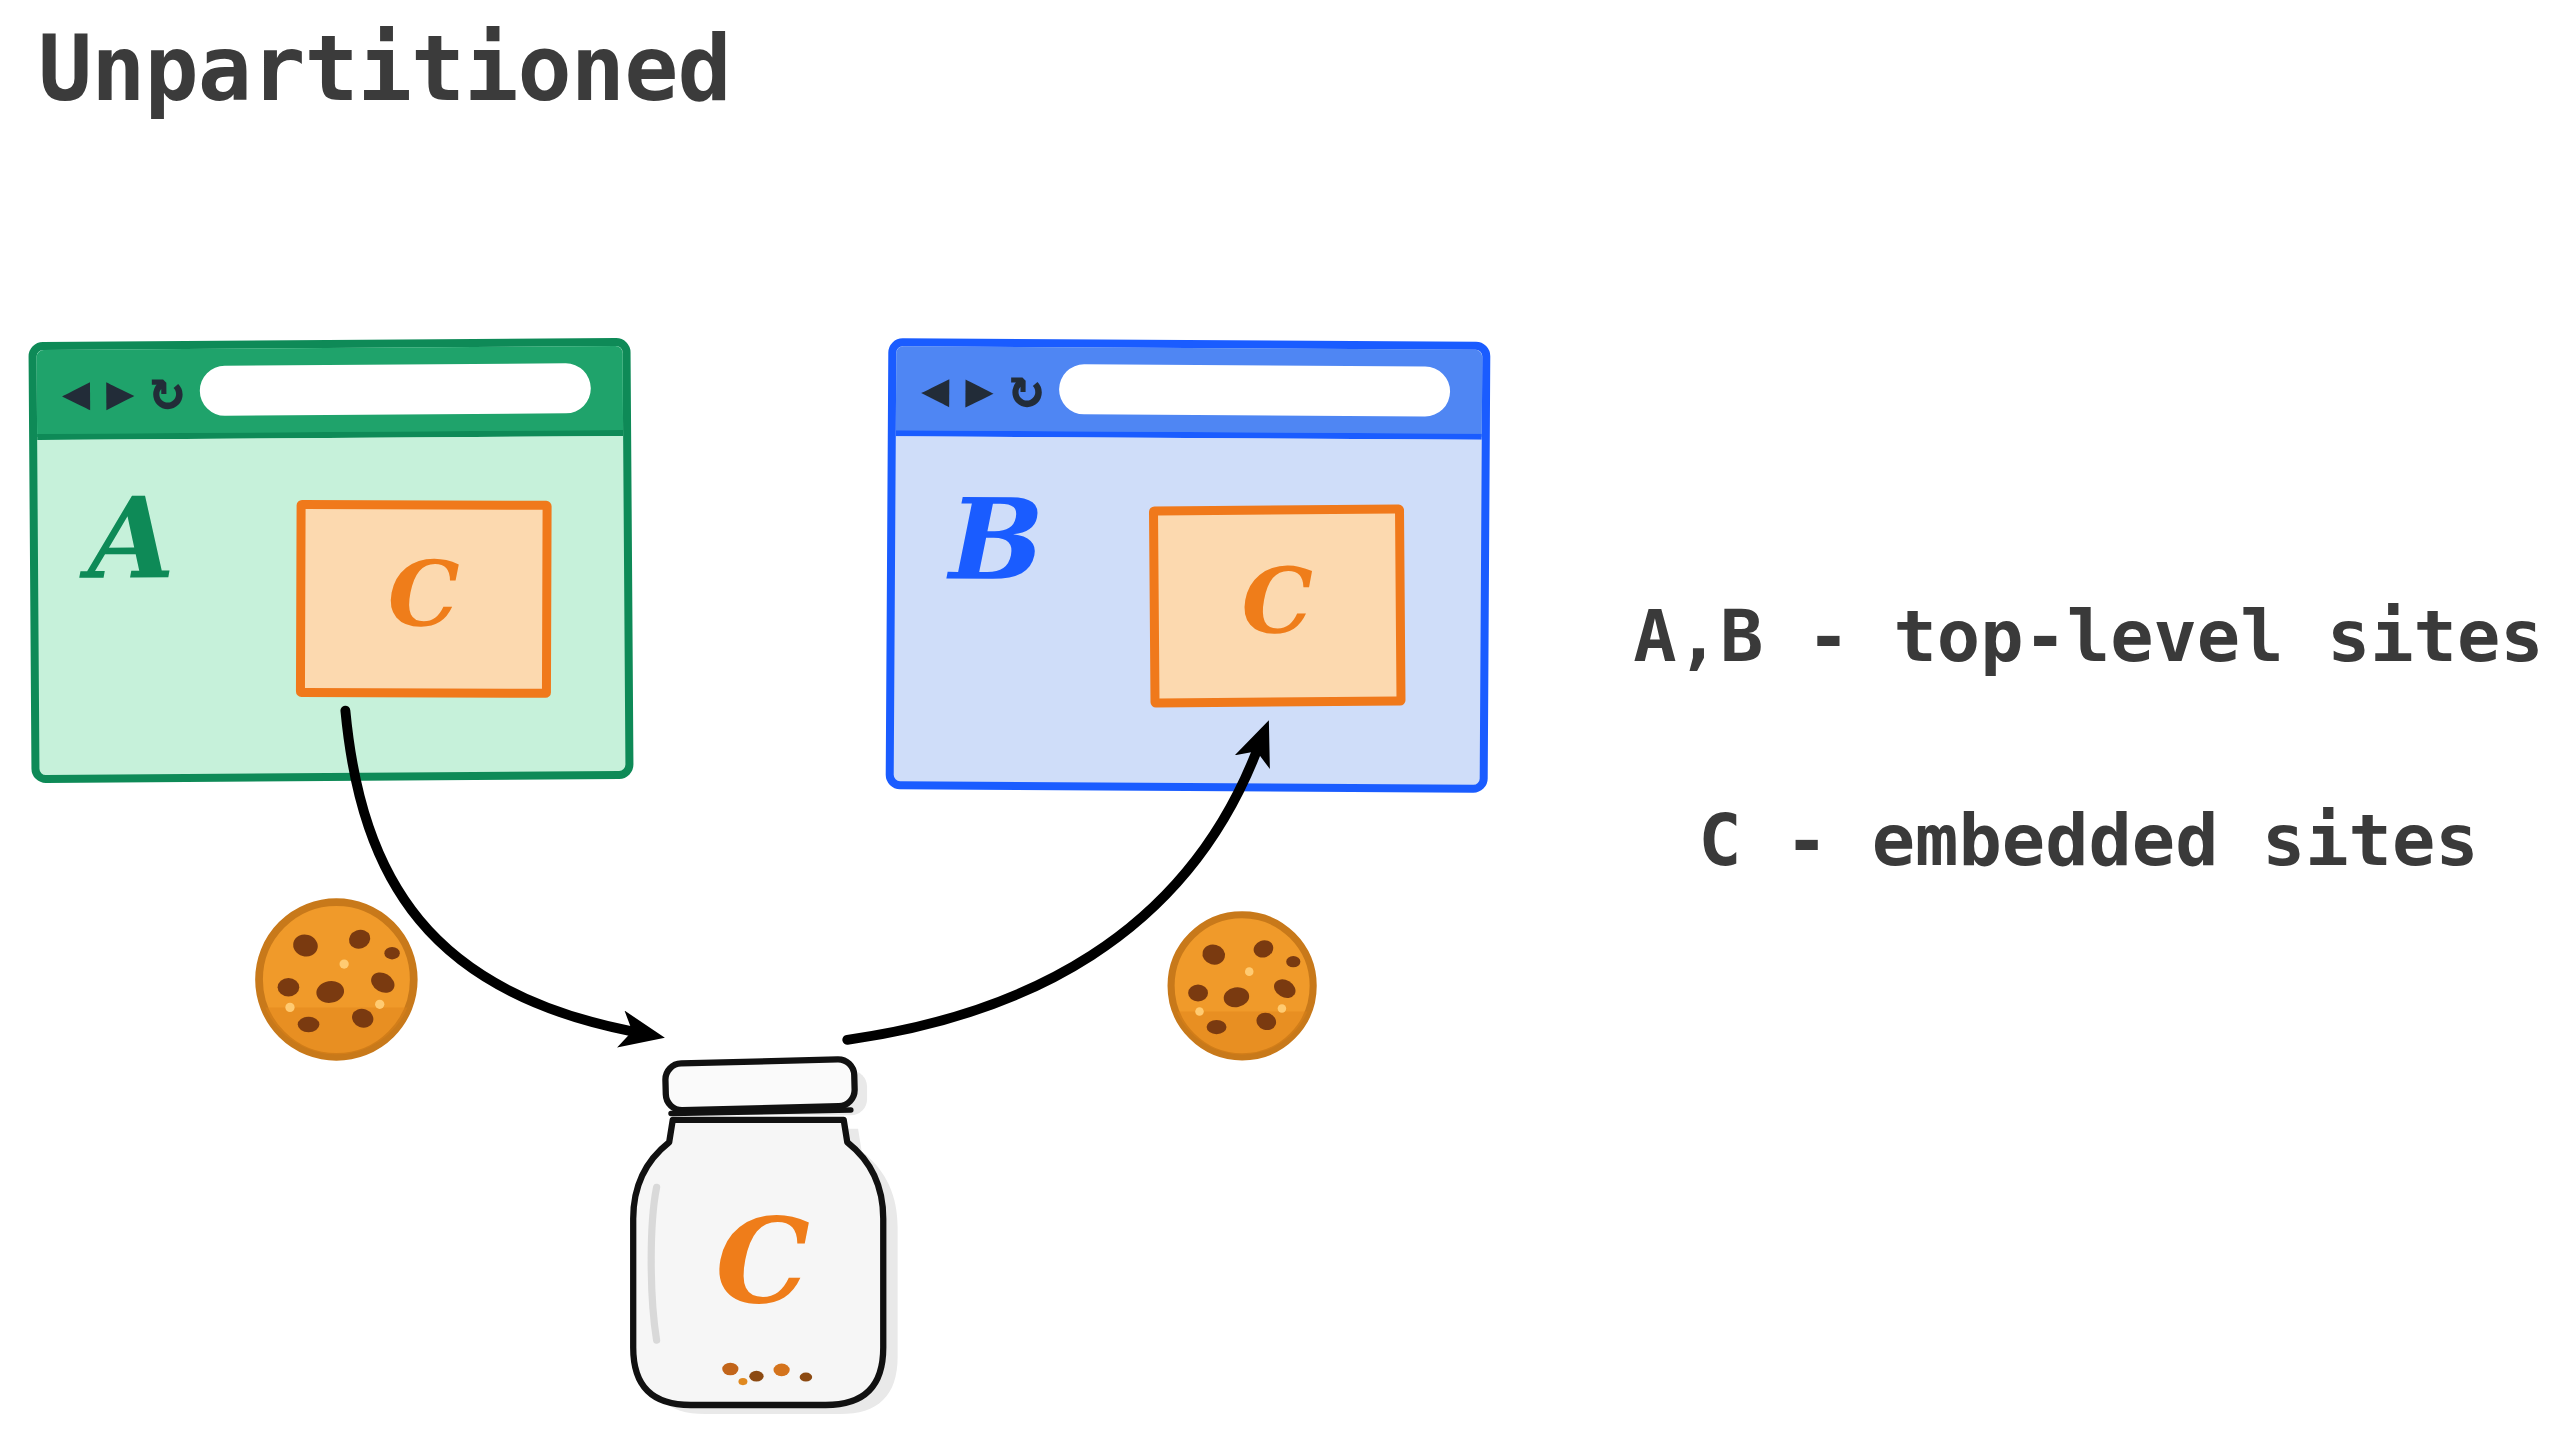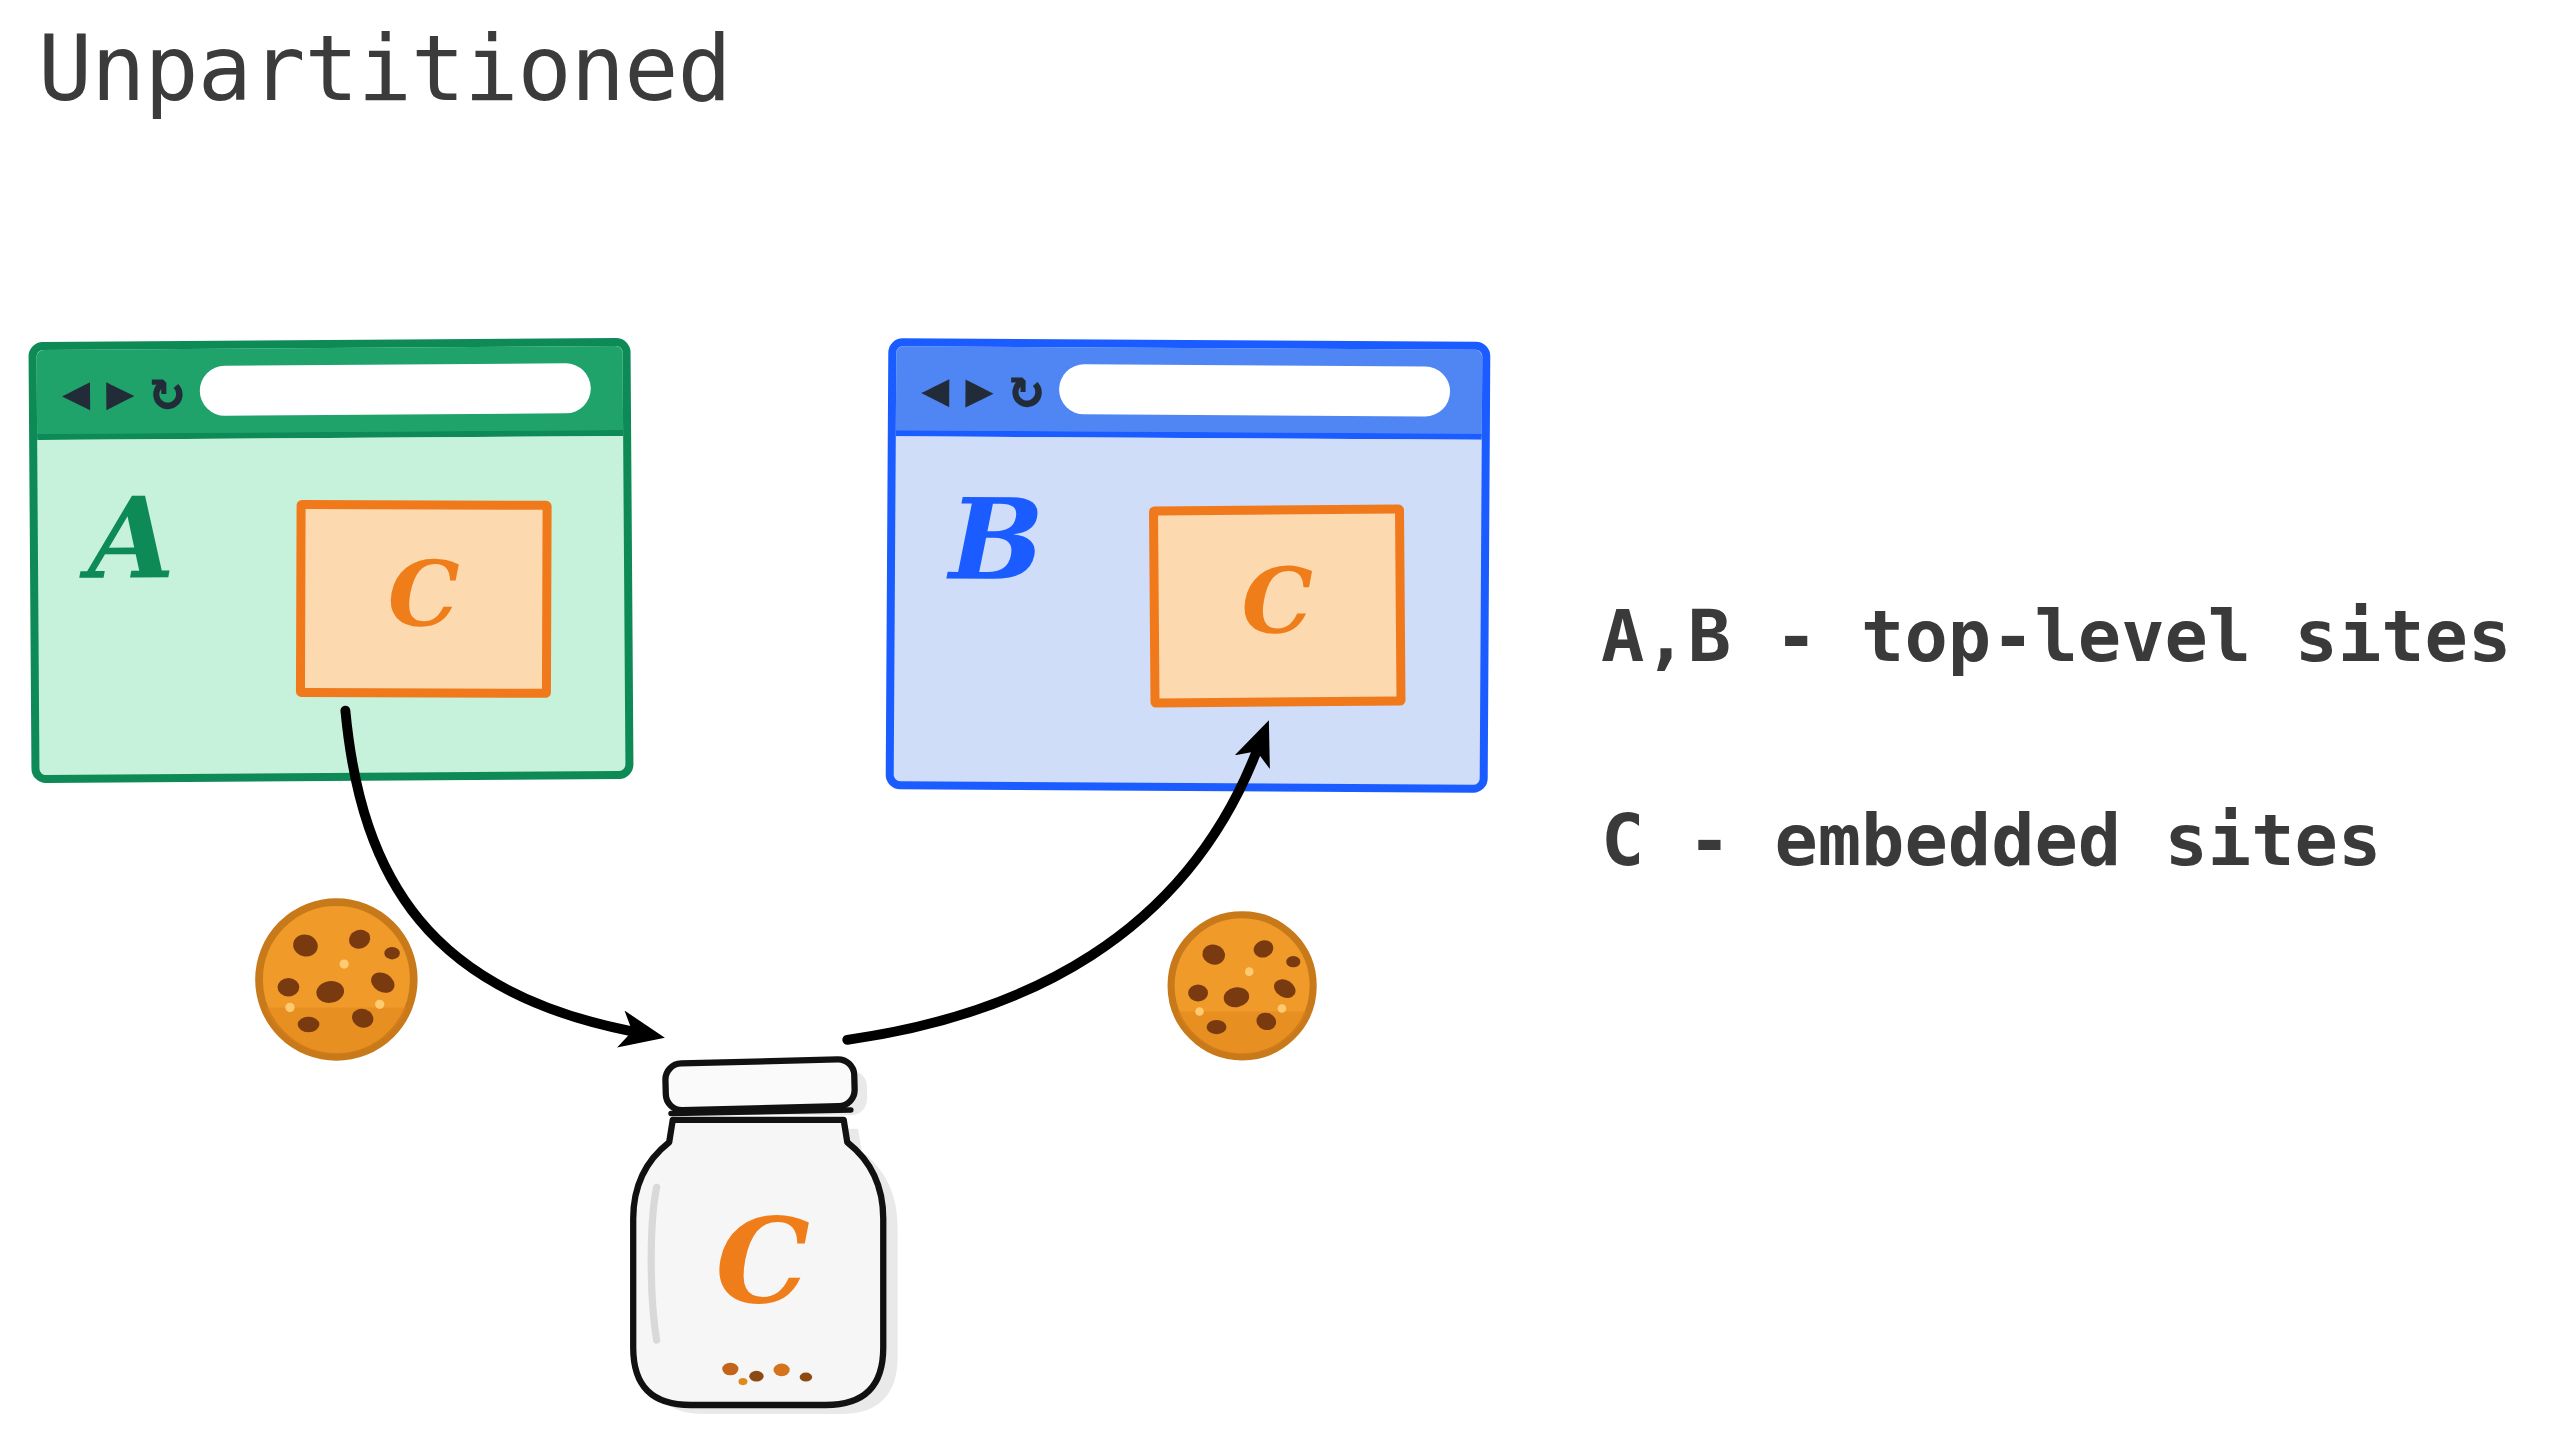--- a/index.html
+++ b/index.html
@@ -8,30 +8,30 @@
     width:2576px;
     height:1450px;
     background:#ffffff;
     overflow:hidden;
     font-family:"DejaVu Sans Mono", monospace;
   }
   .page-title{
     position:absolute;
     left:38px; top:16px;
     font-family:"DejaVu Sans Mono", monospace;
-    font-weight:normal;
+    font-weight:bold;
     font-size:90px;
     color:#3b3b3b;
     letter-spacing:-0.9px;
   }
   .legend{
     position:absolute;
     left:1601px; top:585px;
     width:975px;
-    text-align:left;
+    text-align:center;
     font-family:"DejaVu Sans Mono", monospace;
     font-weight:bold;
     font-size:72px;
     line-height:1.42;
     color:#3a3a3a;
     white-space:pre;
   }
   
   .browser{
     position:absolute;

